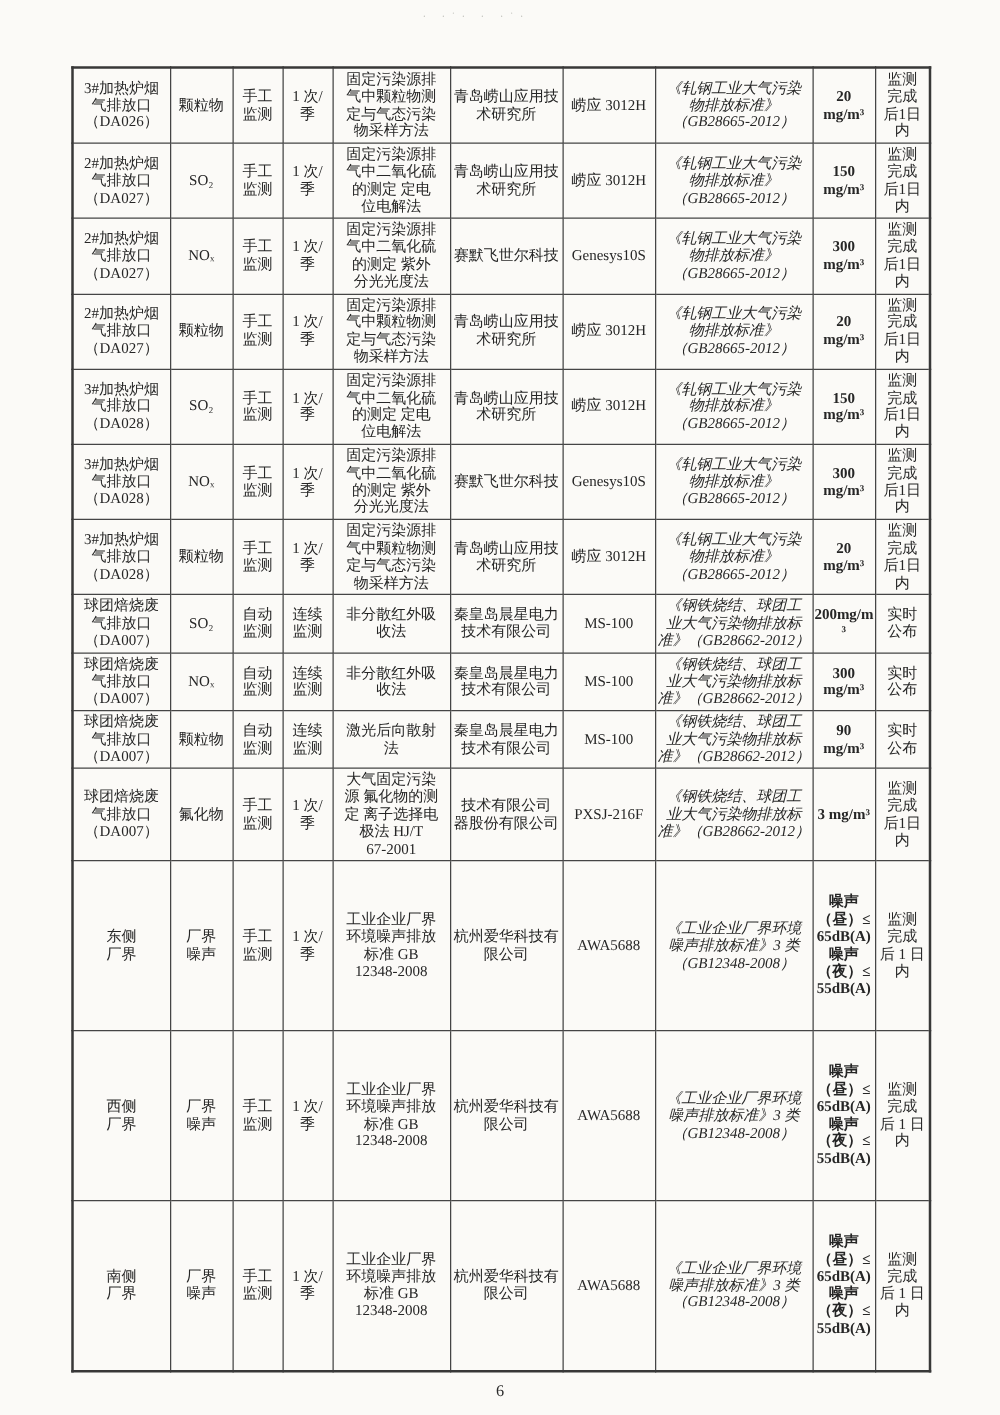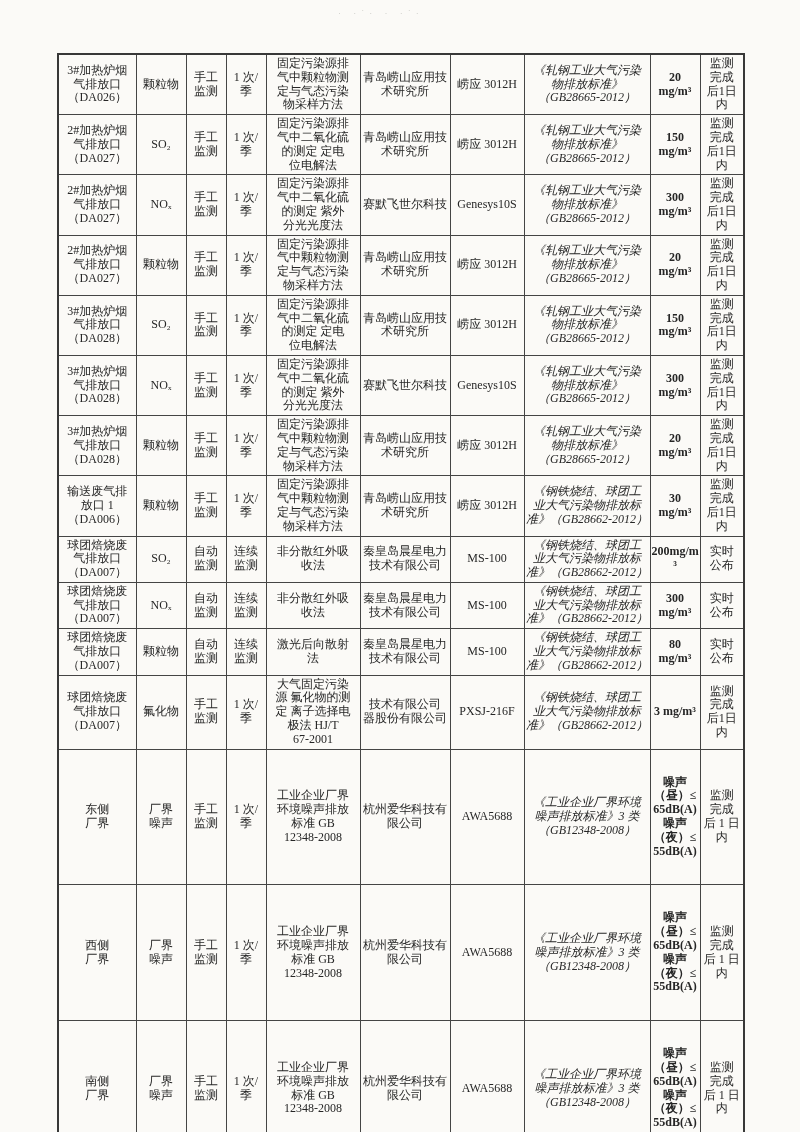--- a/index.html
+++ b/index.html
@@ -261,45 +261,20 @@
           <td class="col-standard">《轧钢工业大气污染
 物排放标准》
 （GB28665-2012）</td>
           <td class="col-limit">20 mg/m³</td>
           <td class="col-publish">监测
 完成
 后1日
 内</td>
         </tr>
         <tr>
-          <td class="col-outlet">输送废气排
-放口 1
-（DA006）</td>
-          <td class="col-pollutant">颗粒物</td>
-          <td class="col-mode">手工
-监测</td>
-          <td class="col-frequency">1 次/
-季</td>
-          <td class="col-method">固定污染源排
-气中颗粒物测
-定与气态污染
-物采样方法</td>
-          <td class="col-org">青岛崂山应用技
-术研究所</td>
-          <td class="col-device">崂应 3012H</td>
-          <td class="col-standard">《钢铁烧结、球团工
-业大气污染物排放标
-准》（GB28662-2012）</td>
-          <td class="col-limit">30 mg/m³</td>
-          <td class="col-publish">监测
-完成
-后1日
-内</td>
-        </tr>
-        <tr>
           <td class="col-outlet">球团焙烧废
 气排放口
 （DA007）</td>
           <td class="col-pollutant">SO₂</td>
           <td class="col-mode">自动
 监测</td>
           <td class="col-frequency">连续
 监测</td>
           <td class="col-method">非分散红外吸
 收法</td>
@@ -346,21 +321,21 @@
           <td class="col-frequency">连续
 监测</td>
           <td class="col-method">激光后向散射
 法</td>
           <td class="col-org">秦皇岛晨星电力
 技术有限公司</td>
           <td class="col-device">MS-100</td>
           <td class="col-standard">《钢铁烧结、球团工
 业大气污染物排放标
 准》（GB28662-2012）</td>
-          <td class="col-limit">80 mg/m³</td>
+          <td class="col-limit">90 mg/m³</td>
           <td class="col-publish">实时
 公布</td>
         </tr>
         <tr>
           <td class="col-outlet">球团焙烧废
 气排放口
 （DA007）</td>
           <td class="col-pollutant">氟化物</td>
           <td class="col-mode">手工
 监测</td>

